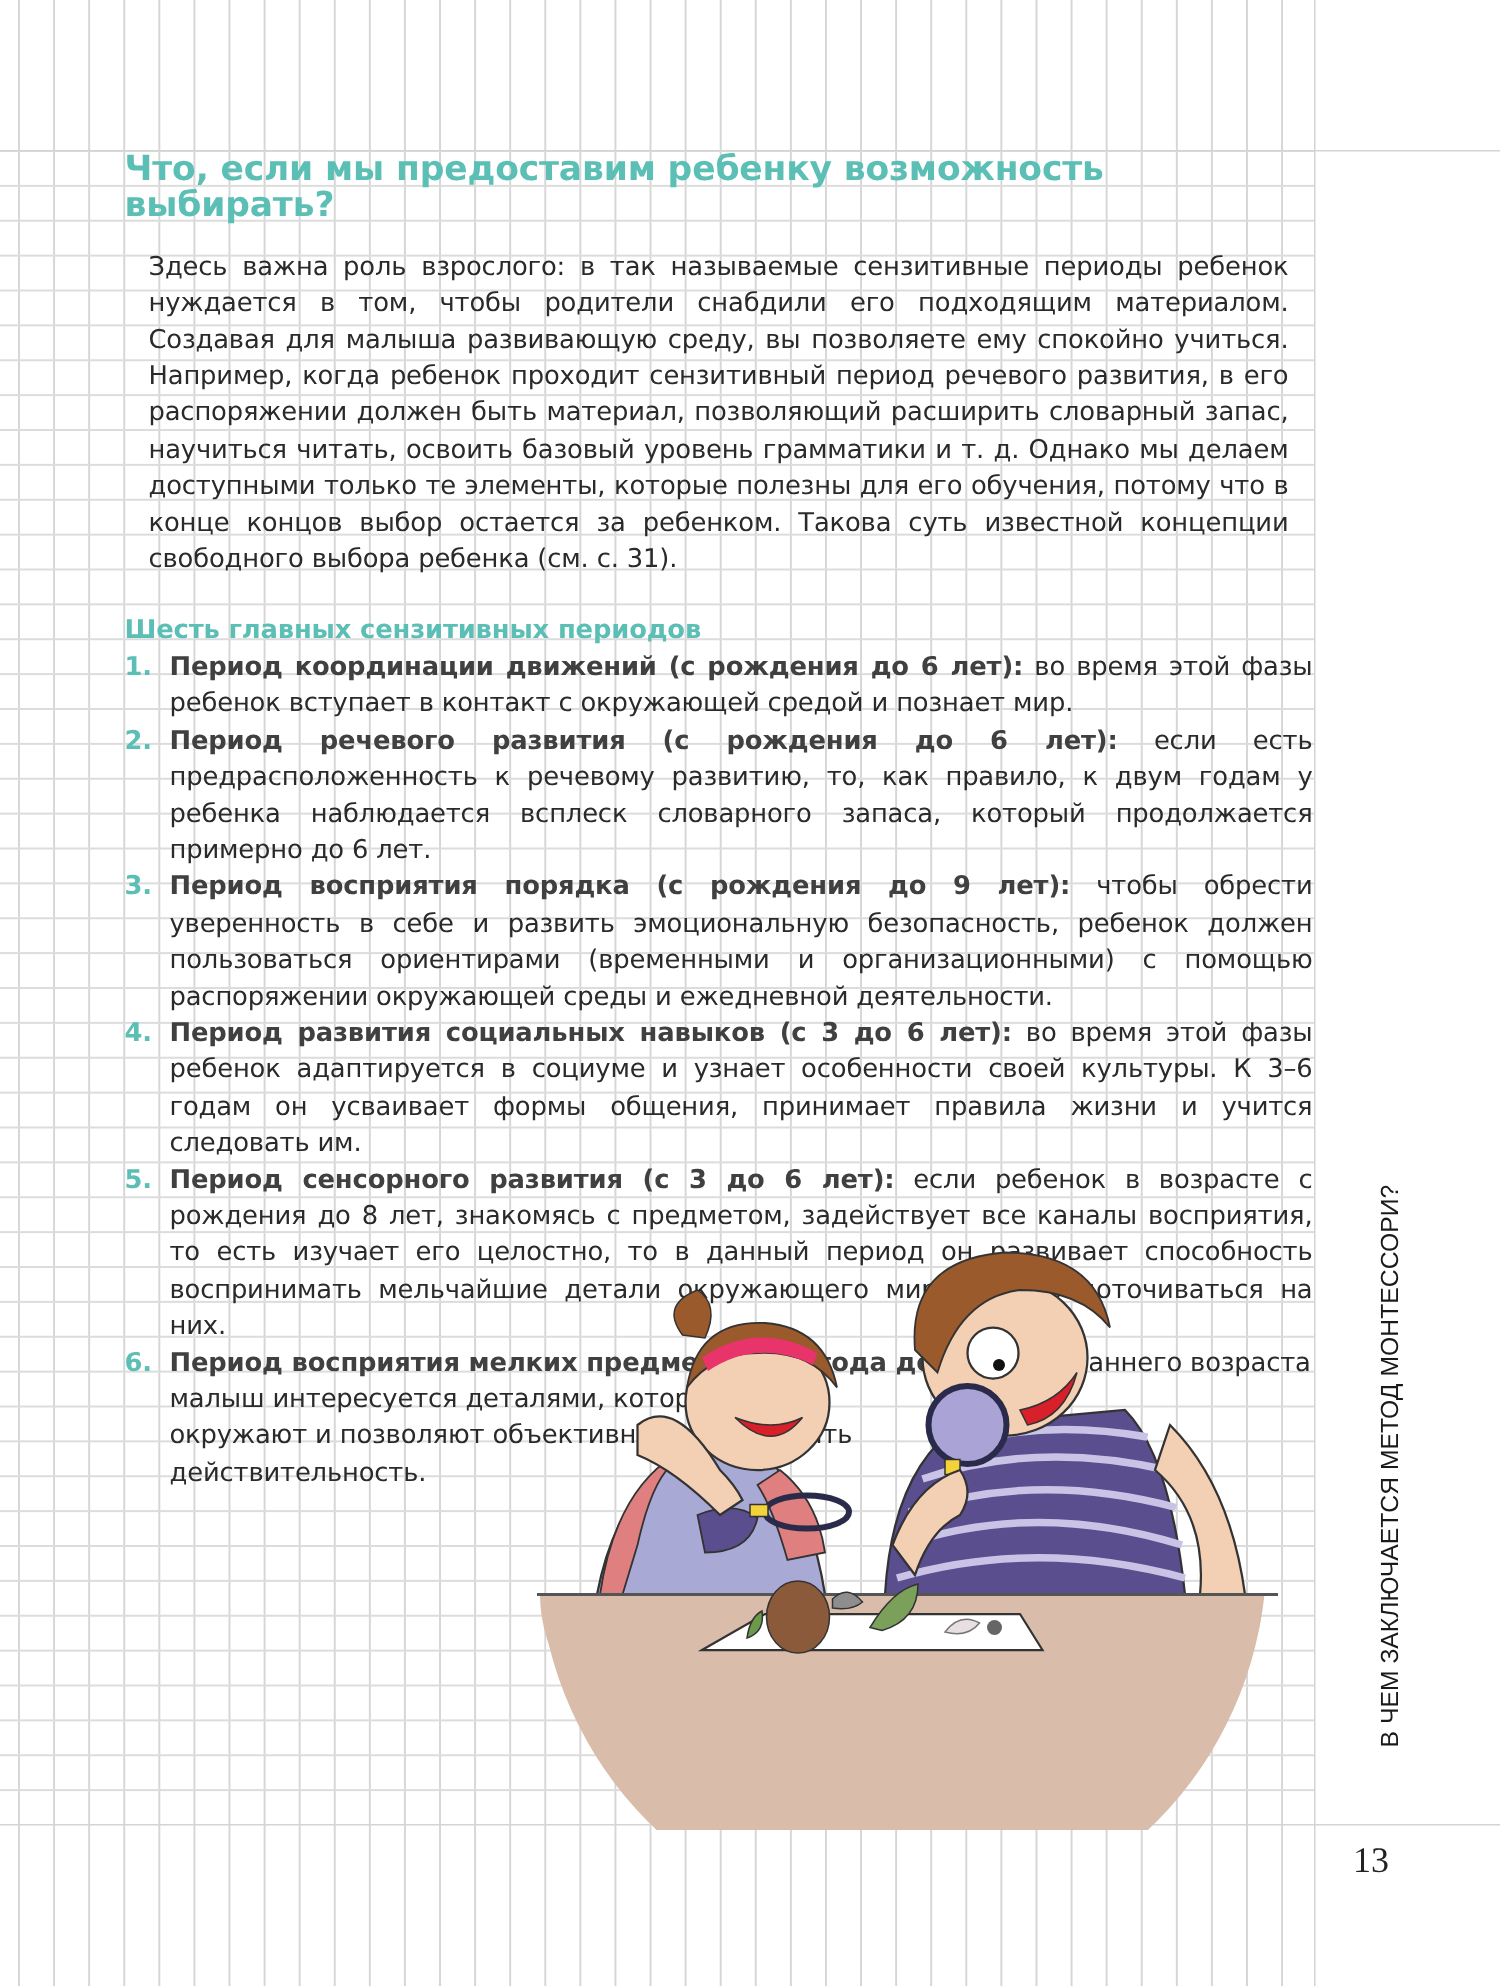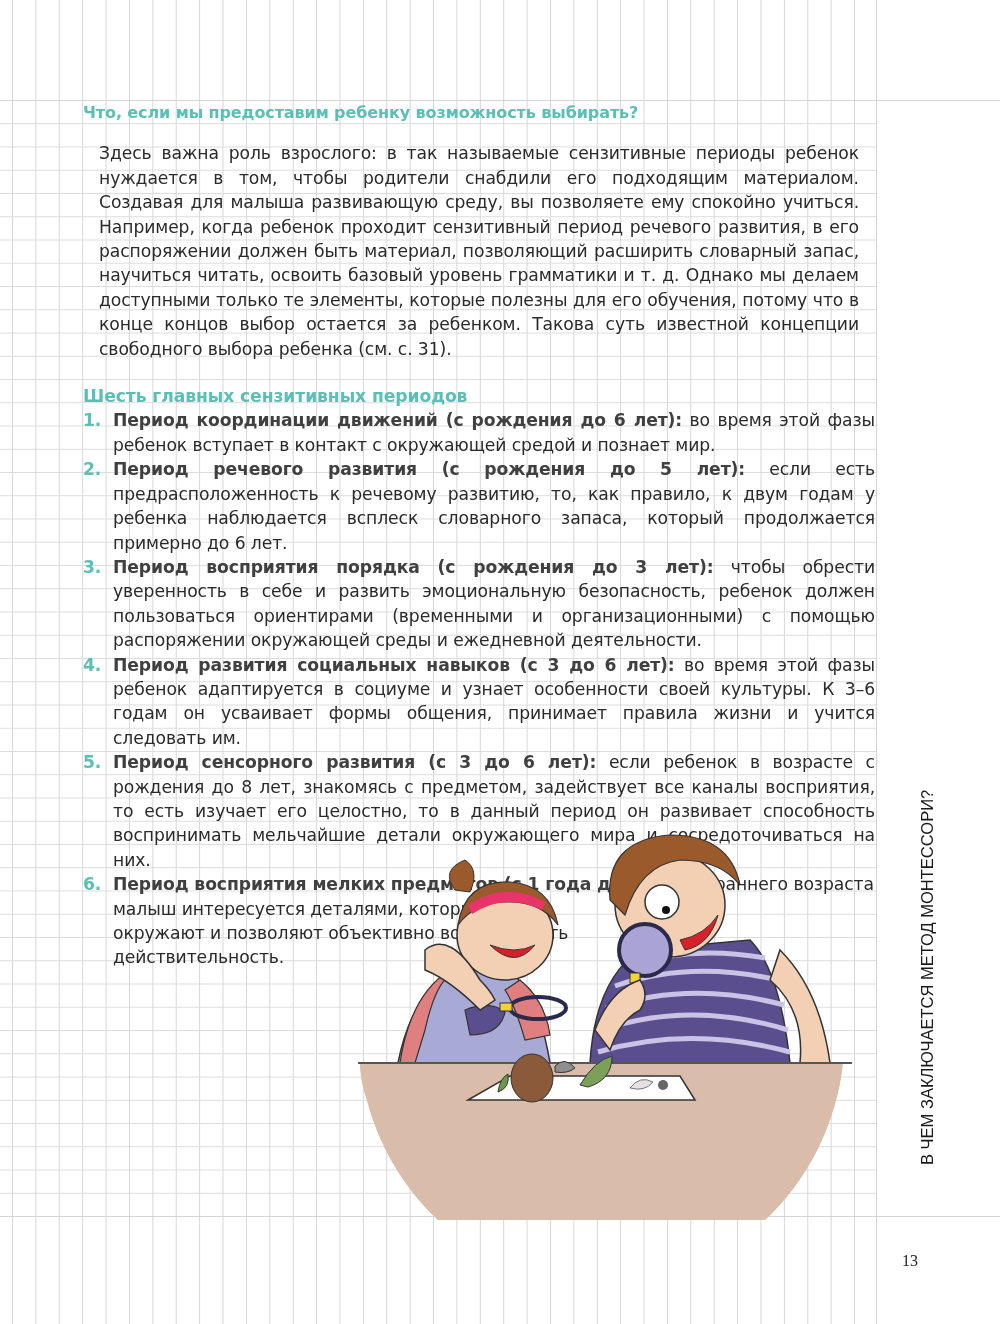--- a/index.html
+++ b/index.html
@@ -44,50 +44,50 @@
 
     .side-title {
       position: absolute; left: 918px; top: 1165px;
       transform: rotate(-90deg); transform-origin: 0 0;
       font-family: "Liberation Sans", sans-serif;
       font-size: 16.5px; color: #1a1a1a; white-space: nowrap;
       width: 340px;
     }
     .page-number {
       position: absolute; left: 902px; top: 1228px;
-      font-family: "Liberation Serif", serif; font-size: 16px; color: #222; margin-top: 24px;
+      font-family: "Liberation Serif", serif; font-size: 24px; color: #222;
     }
     .illustration { position: absolute; left: 340px; top: 830px; width: 520px; height: 390px; }
   </style>
 </head>
 <body>
 
 <div class="grid"></div>
 <div class="grid-h"></div>
 <div class="rule-v"></div>
 <div class="rule-h1"></div>
 <div class="rule-h2"></div>
 
 <div class="content">
-  <h2 class="heading" style="font-size:16px;">Что, если мы предоставим ребенку возможность выбирать?</h2>
+  <h2 class="heading" style="font-size:23px;">Что, если мы предоставим ребенку возможность выбирать?</h2>
   <p class="para">Здесь важна роль взрослого: в так называемые сензитивные периоды ребенок нуждается в том, чтобы родители снабдили его подходящим материалом. Создавая для малыша развивающую среду, вы позволяете ему спокойно учиться. Например, когда ребенок проходит сензитивный период речевого развития, в его распоряжении должен быть материал, позволяющий расширить словарный запас, научиться читать, освоить базовый уровень грамматики и т. д. Однако мы делаем доступными только те элементы, которые полезны для его обучения, потому что в конце концов выбор остается за ребенком. Такова суть известной концепции свободного выбора ребенка (см. с. 31).</p>
 
   <h2 class="heading h2" style="font-size:17.2px;">Шесть главных сензитивных периодов</h2>
   <ol class="periods">
     <li>
       <span class="num">1.</span>
       <span class="bold">Период координации движений (с рождения до 6 лет):</span><span> во время этой фазы ребенок вступает в контакт с окружающей средой и познает мир.</span>
     </li>
     <li>
       <span class="num">2.</span>
-      <span class="bold">Период речевого развития (с рождения до 5 лет):</span><span> если есть предрасположенность к речевому развитию, то, как правило, к двум годам у ребенка наблюдается всплеск словарного запаса, который продолжается примерно до 6 лет.</span>
+      <span class="bold">Период речевого развития (с рождения до 6 лет):</span><span> если есть предрасположенность к речевому развитию, то, как правило, к двум годам у ребенка наблюдается всплеск словарного запаса, который продолжается примерно до 6 лет.</span>
     </li>
     <li>
       <span class="num">3.</span>
-      <span class="bold">Период восприятия порядка (с рождения до 3 лет):</span><span> чтобы обрести уверенность в себе и развить эмоциональную безопасность, ребенок должен пользоваться ориентирами (временными и организационными) с помощью распоряжении окружающей среды и ежедневной деятельности.</span>
+      <span class="bold">Период восприятия порядка (с рождения до 9 лет):</span><span> чтобы обрести уверенность в себе и развить эмоциональную безопасность, ребенок должен пользоваться ориентирами (временными и организационными) с помощью распоряжении окружающей среды и ежедневной деятельности.</span>
     </li>
     <li>
       <span class="num">4.</span>
       <span class="bold">Период развития социальных навыков (с 3 до 6 лет):</span><span> во время этой фазы ребенок адаптируется в социуме и узнает особенности своей культуры. К 3–6 годам он усваивает формы общения, принимает правила жизни и учится следовать им.</span>
     </li>
     <li>
       <span class="num">5.</span>
       <span class="bold">Период сенсорного развития (с 3 до 6 лет):</span><span> если ребенок в возрасте с рождения до 8 лет, знакомясь с предметом, задействует все каналы восприятия, то есть изучает его целостно, то в данный период он развивает способность воспринимать мельчайшие детали окружающего мира и сосредоточиваться на них.</span>
     </li>
     <li>

